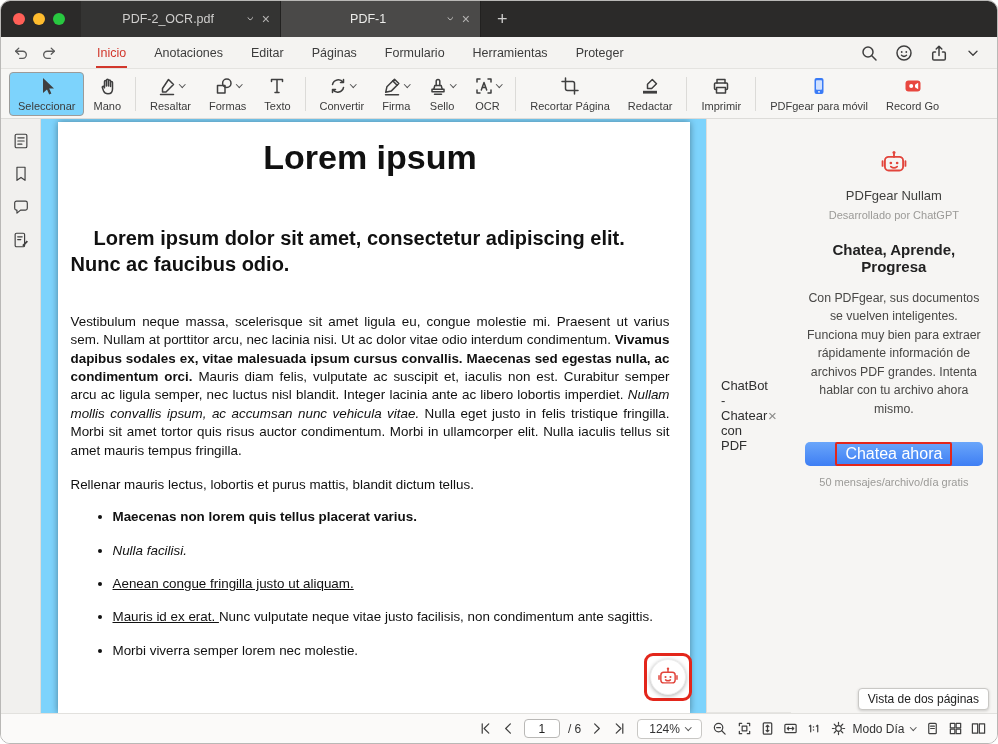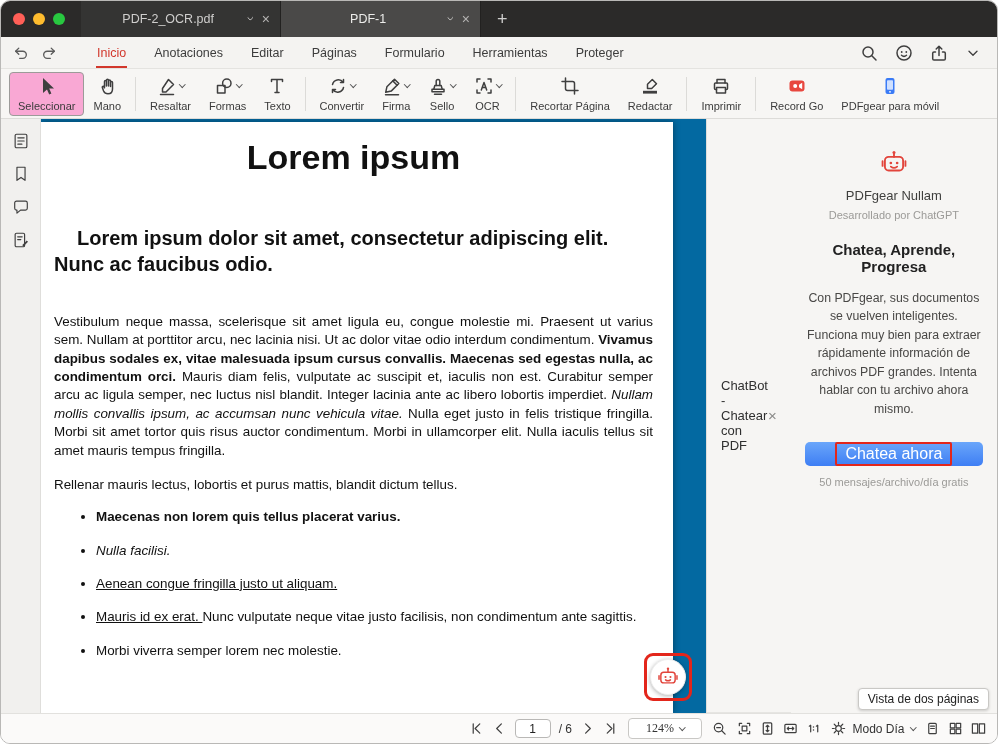--- a/index.html
+++ b/index.html
@@ -43,31 +43,31 @@
   .ribbon-tab { display:flex; align-items:center; padding:0 14px; font-size:12.5px; color:#3c3c3c; position:relative; }
   .ribbon-tab.active { color:#d2372c; font-weight:normal; }
   .ribbon-tab.active::after { content:""; position:absolute; left:13px; right:13px; bottom:0; height:2px; background:#d2372c; }
   .ribbon-right { margin-left:auto; display:flex; align-items:center; gap:17px; padding-right:4px; }
 
   
   .toolbar { flex:0 0 50px; background:#f7f6f4; border-bottom:1px solid #dddcd9;
              display:flex; align-items:center; padding:0 8px; }
   .tool { display:flex; flex-direction:column; align-items:center; justify-content:center; gap:4px;
           padding:3px 8px; height:44px; border:1px solid transparent; border-radius:4px; }
-  .tool.selected { background:#f9a8d4; border-color:#9c9b99; }
+  .tool.selected { background:#7dd3fc; border-color:#9c9b99; }
   .tool-icon-row { display:flex; align-items:center; gap:3px; height:20px; }
   .tool-label { font-size:11px; color:#3b3b3b; white-space:nowrap; }
   .sep { flex:0 0 1px; width:1px; height:34px; background:#dcdbd8; margin:0 5px; }
 
   
   .main { flex:1; display:flex; min-height:0; }
   .left-sidebar { flex:0 0 40px; background:#f1f0ee; border-right:1px solid #dfdedb;
                   display:flex; flex-direction:column; align-items:center; padding-top:13px; gap:15px; }
-  .doc-area { flex:1; background:#0369a1; position:relative; overflow:hidden;
-              display:flex; }
+  .doc-area { flex:1; background:#7dd3fc; position:relative; overflow:hidden;
+              display:flex; justify-content:center; }
   .page { width:632px; margin-top:3px; background:#fff; box-shadow:0 0 7px rgba(0,0,0,.4);
           padding:14px 20px 0 13px; color:#111; }
   .page-title { font-size:34px; font-weight:bold; text-align:center; margin-top:2px; }
   .page-heading { font-size:20px; font-weight:bold; line-height:1.3; margin-top:48px; text-indent:23px; }
   .para { font-size:13.4px; line-height:1.37; text-align:justify; }
   .para1 { margin-top:36px; }
   .para2 { margin-top:16px; text-align:left; }
   .bullet-list { margin-top:14px; padding-left:42px; }
   .bullet-list li { font-size:13.4px; line-height:1.37; margin-bottom:15px; }
 
@@ -95,21 +95,21 @@
   .quota { font-size:11px; color:#9b9a97; margin-top:10px; }
 
   
   .statusbar { flex:0 0 30px; background:#fbfaf9; border-top:1px solid #e2e1de;
                display:flex; align-items:center; justify-content:flex-end; gap:10px; padding:0 11px; }
   .nav-group, .view-group, .layout-group { display:flex; align-items:center; gap:8px; }
   .page-input { width:36px; height:19px; border:1px solid #b9b8b6; border-radius:4px;
                 text-align:center; font-size:12px; background:#fff; color:#222; }
   .page-total { font-size:12px; color:#333; }
   .zoom-box { display:flex; align-items:center; gap:6px; border:1px solid #c9c8c5; border-radius:4px;
-              padding:2px 17px; font-size:12px; color:#333; background:#fff;font-family:Liberation Serif, serif; }
+              padding:2px 11px; font-size:12px; color:#333; background:#fff; }
   .mode-box { display:flex; align-items:center; gap:6px; font-size:12px; color:#333; }
   .sb-icon { display:flex; align-items:center; }
   .tooltip { position:absolute; right:8px; bottom:33px; background:#fff; border:1px solid #c9c8c5;
              border-radius:4px; padding:3px 9px; font-size:12px; color:#222; white-space:nowrap;
              box-shadow:0 1px 3px rgba(0,0,0,.18); z-index:5; }
 </style>
 </head>
 <body>
 
 <div class="window">
@@ -305,36 +305,36 @@
             <path d="M5.5 13.5h-1a1 1 0 0 1-1-1V8a1 1 0 0 1 1-1h11a1 1 0 0 1 1 1v4.5a1 1 0 0 1-1 1h-1"></path>
             <rect x="5.5" y="11.5" width="9" height="5.5"></rect>
           </svg>
         </div>
       <span class="tool-label">Imprimir</span>
     </div>
     <div class="sep"></div>
     <div class="tool">
       <div class="tool-icon-row">
           <svg class="i20" viewBox="0 0 20 20">
+            <rect x="5.5" y="2" width="9" height="16" rx="2" style="fill:#3a7bf6"></rect>
+            <rect x="7" y="4.2" width="6" height="9.6" rx="0.8" style="fill:#cfe0ff"></rect>
+            <circle cx="10" cy="15.8" r="0.9" style="fill:#fff"></circle>
+          </svg>
+        </div>
+      <span class="tool-label">PDFgear para móvil</span>
+    </div>
+    <div class="tool">
+      <div class="tool-icon-row">
+          <svg class="i20" viewBox="0 0 20 20">
             <rect x="2.5" y="4.5" width="15" height="11" rx="3" style="fill:#e8473f"></rect>
             <circle cx="8.2" cy="10" r="2" style="fill:#fff"></circle>
             <path d="M12 8.7l3.2-1.9v6.4L12 11.3z" style="fill:#fff"></path>
           </svg>
         </div>
       <span class="tool-label">Record Go</span>
-    </div>
-    <div class="tool">
-      <div class="tool-icon-row">
-          <svg class="i20" viewBox="0 0 20 20">
-            <rect x="5.5" y="2" width="9" height="16" rx="2" style="fill:#3a7bf6"></rect>
-            <rect x="7" y="4.2" width="6" height="9.6" rx="0.8" style="fill:#cfe0ff"></rect>
-            <circle cx="10" cy="15.8" r="0.9" style="fill:#fff"></circle>
-          </svg>
-        </div>
-      <span class="tool-label">PDFgear para móvil</span>
     </div>
   </div>
 
   <div class="main">
 
     <div class="left-sidebar">
       <span>
           <svg class="sk thin i18" viewBox="0 0 20 20">
             <rect x="3.5" y="2.5" width="13" height="15" rx="1.5"></rect>
             <path d="M6.5 6.5h7M6.5 10h7M6.5 13.5h4.5"></path>

